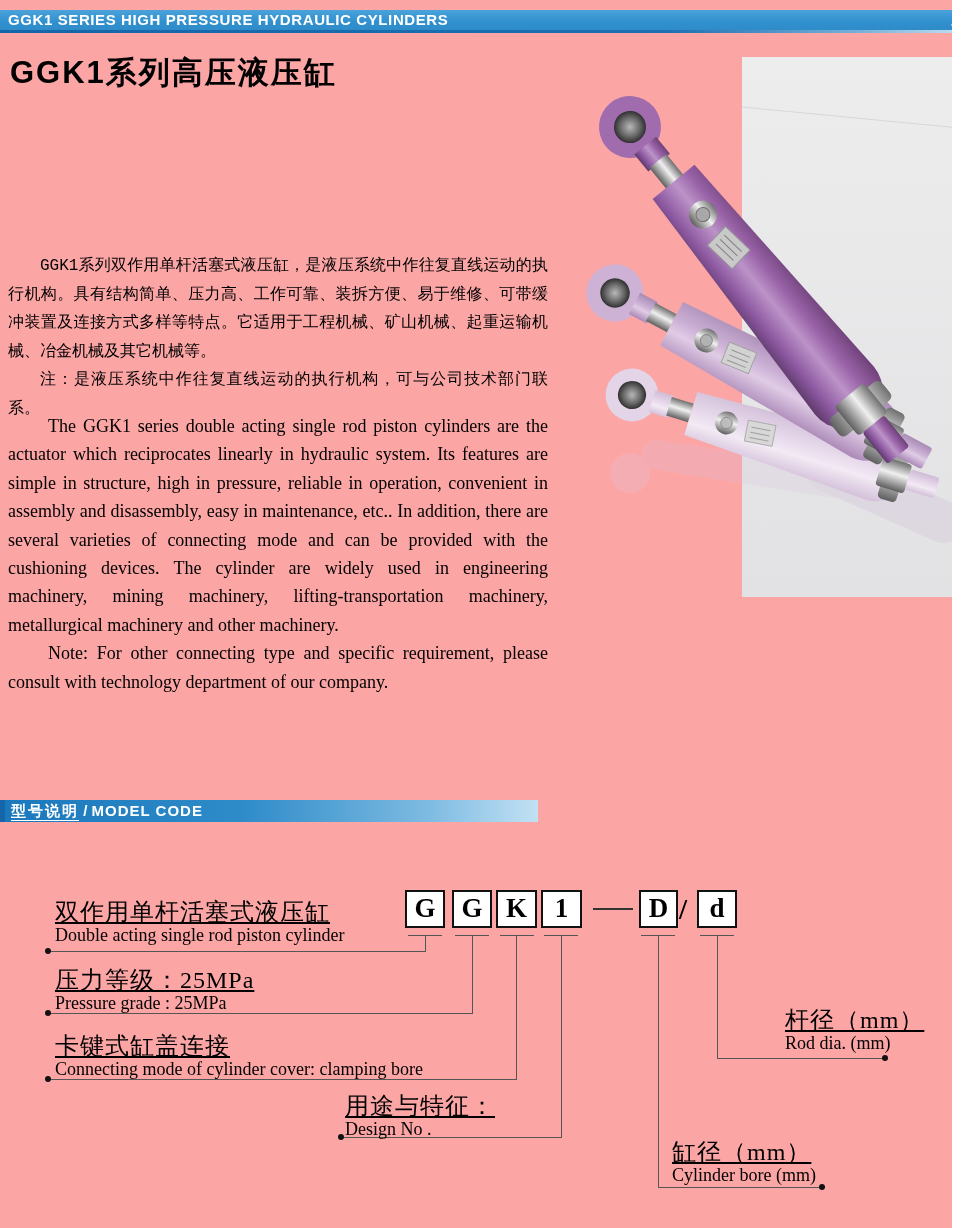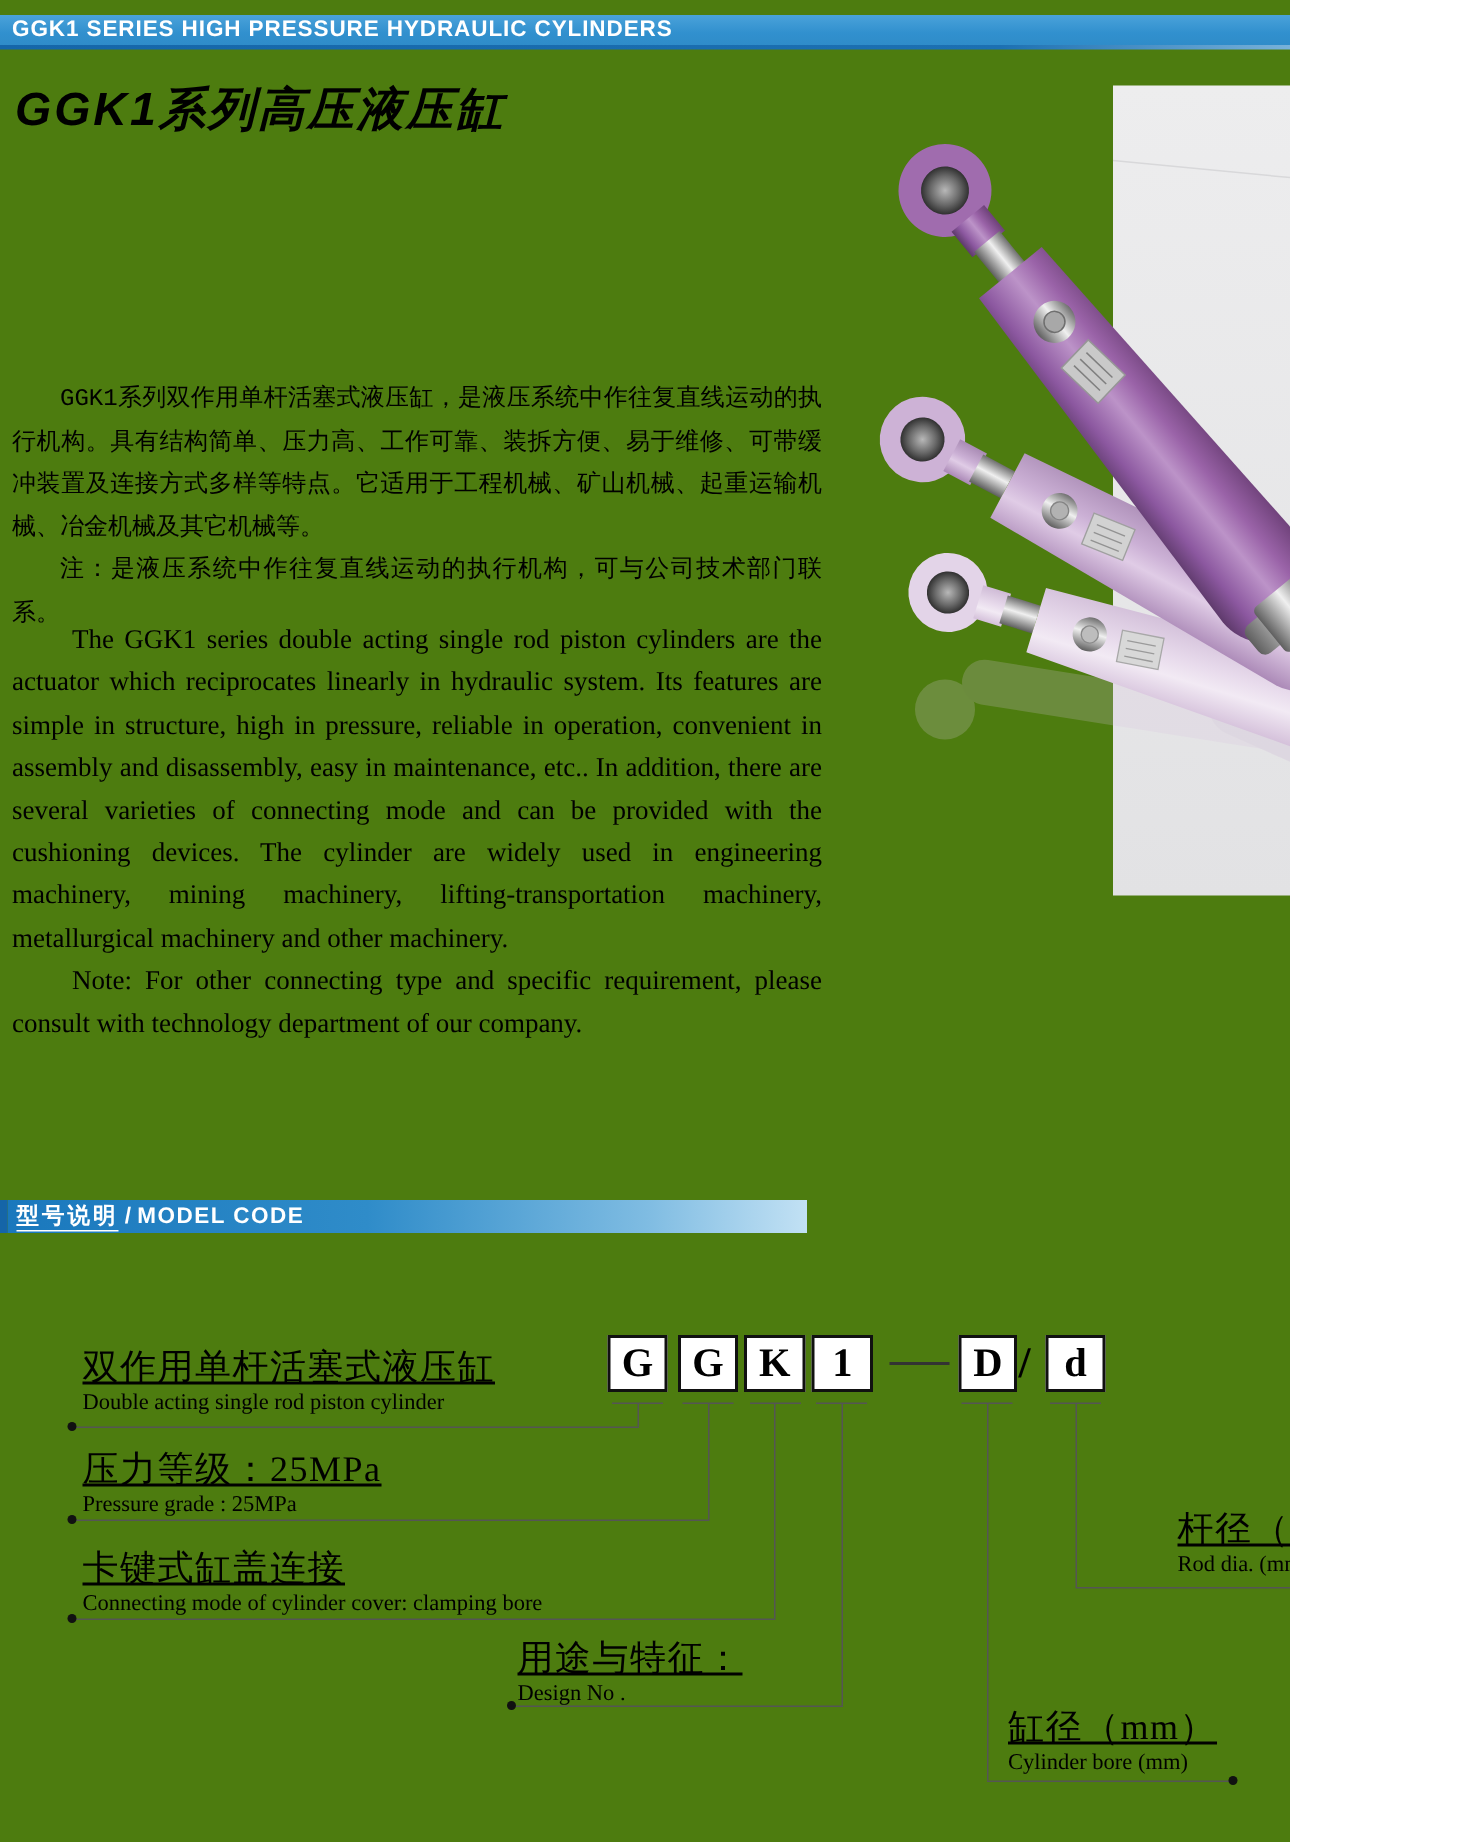--- a/index.html
+++ b/index.html
@@ -1,30 +1,30 @@
 <!DOCTYPE html>
 <html><head>
 <meta charset="utf-8">
 <style>
   html,body{margin:0;padding:0;background:#fff;}
-  #page{position:relative;width:860px;height:1228px;background:#4d7c0f;overflow:hidden;
+  #page{position:relative;width:952px;height:1228px;background:#fca5a5;overflow:hidden;
         font-family:"Liberation Sans","DejaVu Sans",sans-serif;color:#111;}
 
   
   .top-bar{position:absolute;left:0;top:10px;width:980px;height:20px;
            background:linear-gradient(180deg,#4aa2da 0%,#3190ce 60%,#2f8cc9 100%);}
   .top-bar-title{position:absolute;left:8px;top:0;height:20px;line-height:20px;
            color:#fff;font-weight:bold;font-size:15px;letter-spacing:.6px;white-space:nowrap;}
   .top-bar-underline{position:absolute;left:0;top:30px;width:980px;height:3px;
            background:linear-gradient(90deg,#1566a9 0%,#1c70b2 68%,#79b2da 88%,#cfe7f5 100%);}
   .flag-icon{position:absolute;right:12px;top:3px;width:18px;height:14px;}
 
   
   .page-title{position:absolute;left:10px;top:52px;font-size:31px;font-weight:bold;
-           letter-spacing:2px;color:#000;font-style:italic;}
+           letter-spacing:2px;color:#000;}
 
   
   .section-bar{position:absolute;left:0;width:538px;height:22px;line-height:22px;
            background:linear-gradient(90deg,#1a78bd 0%,#2f8cc9 45%,#7fbce2 80%,#c2e1f4 100%);
            border-left:5px solid #1565a8;color:#fff;font-weight:bold;font-size:15px;
            padding-left:6px;box-sizing:border-box;white-space:nowrap;}
   .section-bar .zh{border-bottom:1px solid #fff;padding-bottom:1px;letter-spacing:2px;}
   .section-bar .en{letter-spacing:1px;}
   #bar-applications{top:190px;}
   #bar-modelcode{top:800px;}
@@ -48,21 +48,21 @@
   .code-box{position:absolute;top:50px;height:34px;border:2px solid #111;background:#fff;
            text-align:center;line-height:33px;font-size:27px;font-weight:bold;}
   .code-dash{position:absolute;background:#333;}
   .code-slash{position:absolute;top:50px;font-size:29px;font-weight:bold;line-height:38px;}
   .dline{position:absolute;background:#555;}
   .dline.h{height:1px;}
   .dline.v{width:1px;}
   .dot{position:absolute;width:6px;height:6px;border-radius:50%;background:#111;}
   .dlabel{position:absolute;white-space:nowrap;}
   .dlabel .lz{font-size:24px;line-height:24px;letter-spacing:1px;text-decoration:underline;}
-  .dlabel .le{font-size:15px;line-height:22px;}
+  .dlabel .le{font-size:18px;line-height:22px;}
 </style>
 </head>
 <body>
 
 <div id="page">
 
   <div class="top-bar">
     <span class="top-bar-title">GGK1 SERIES HIGH PRESSURE HYDRAULIC CYLINDERS</span>
     <svg class="flag-icon" viewBox="0 0 18 14">
       <path d="M2 12 L8.5 2 L10.5 6.5 L16 4.5 L9 12 Z" fill="none" stroke="#ffffff" stroke-width="1.4" stroke-linejoin="round"></path>

